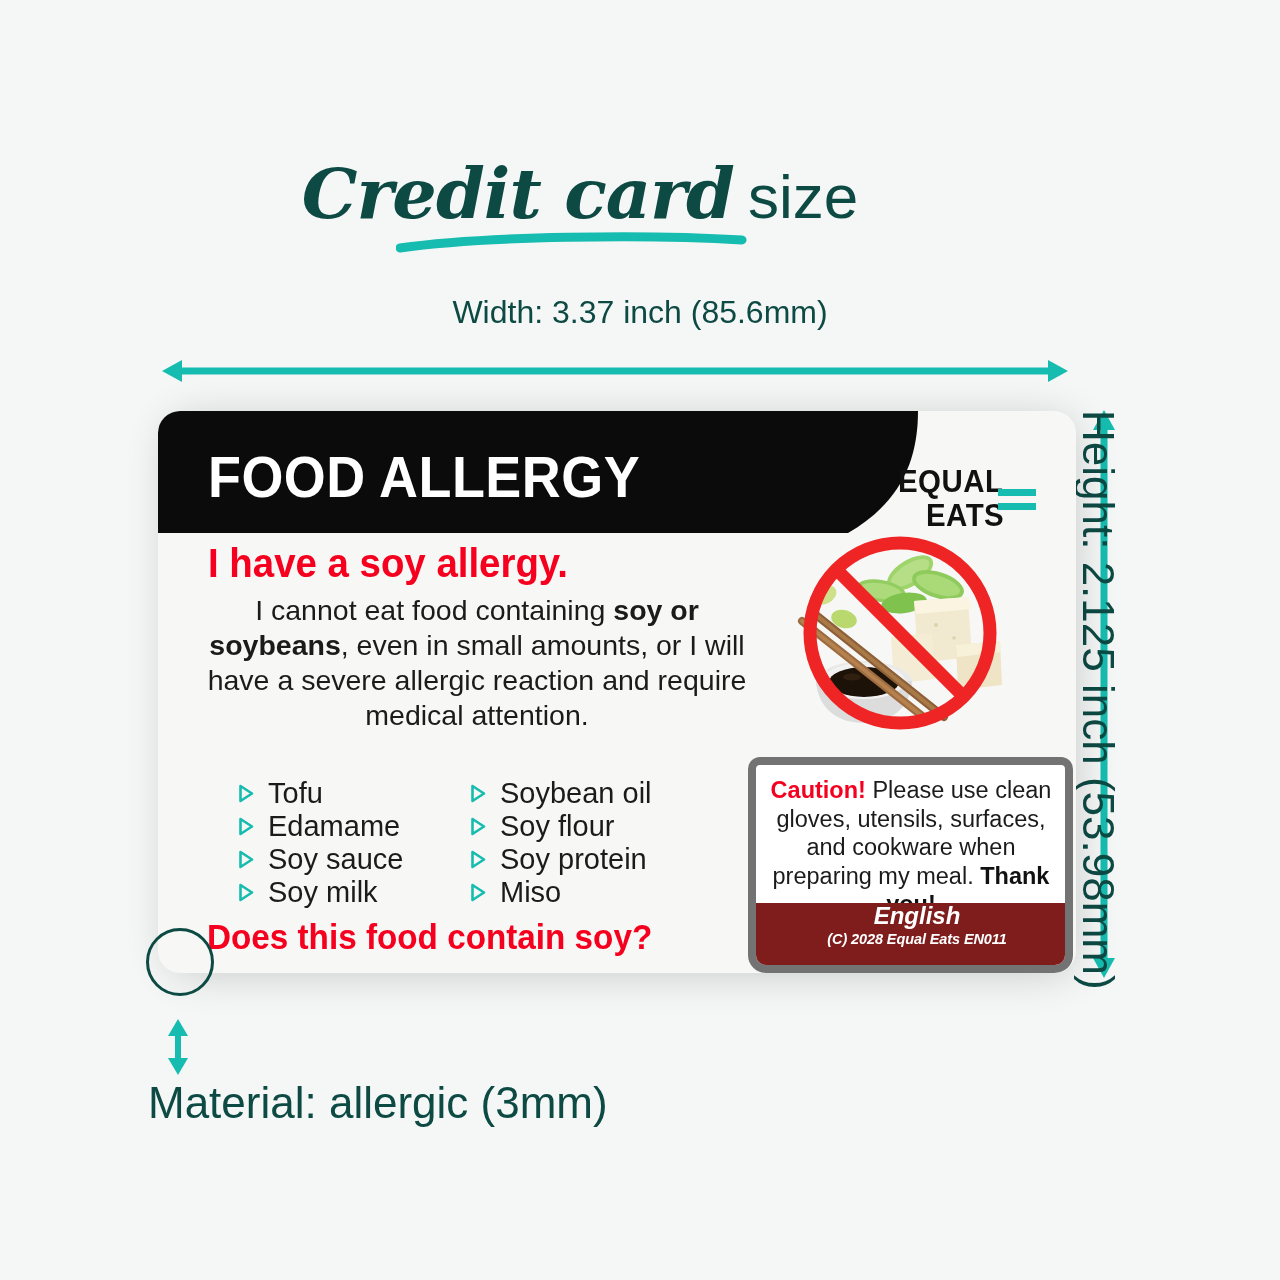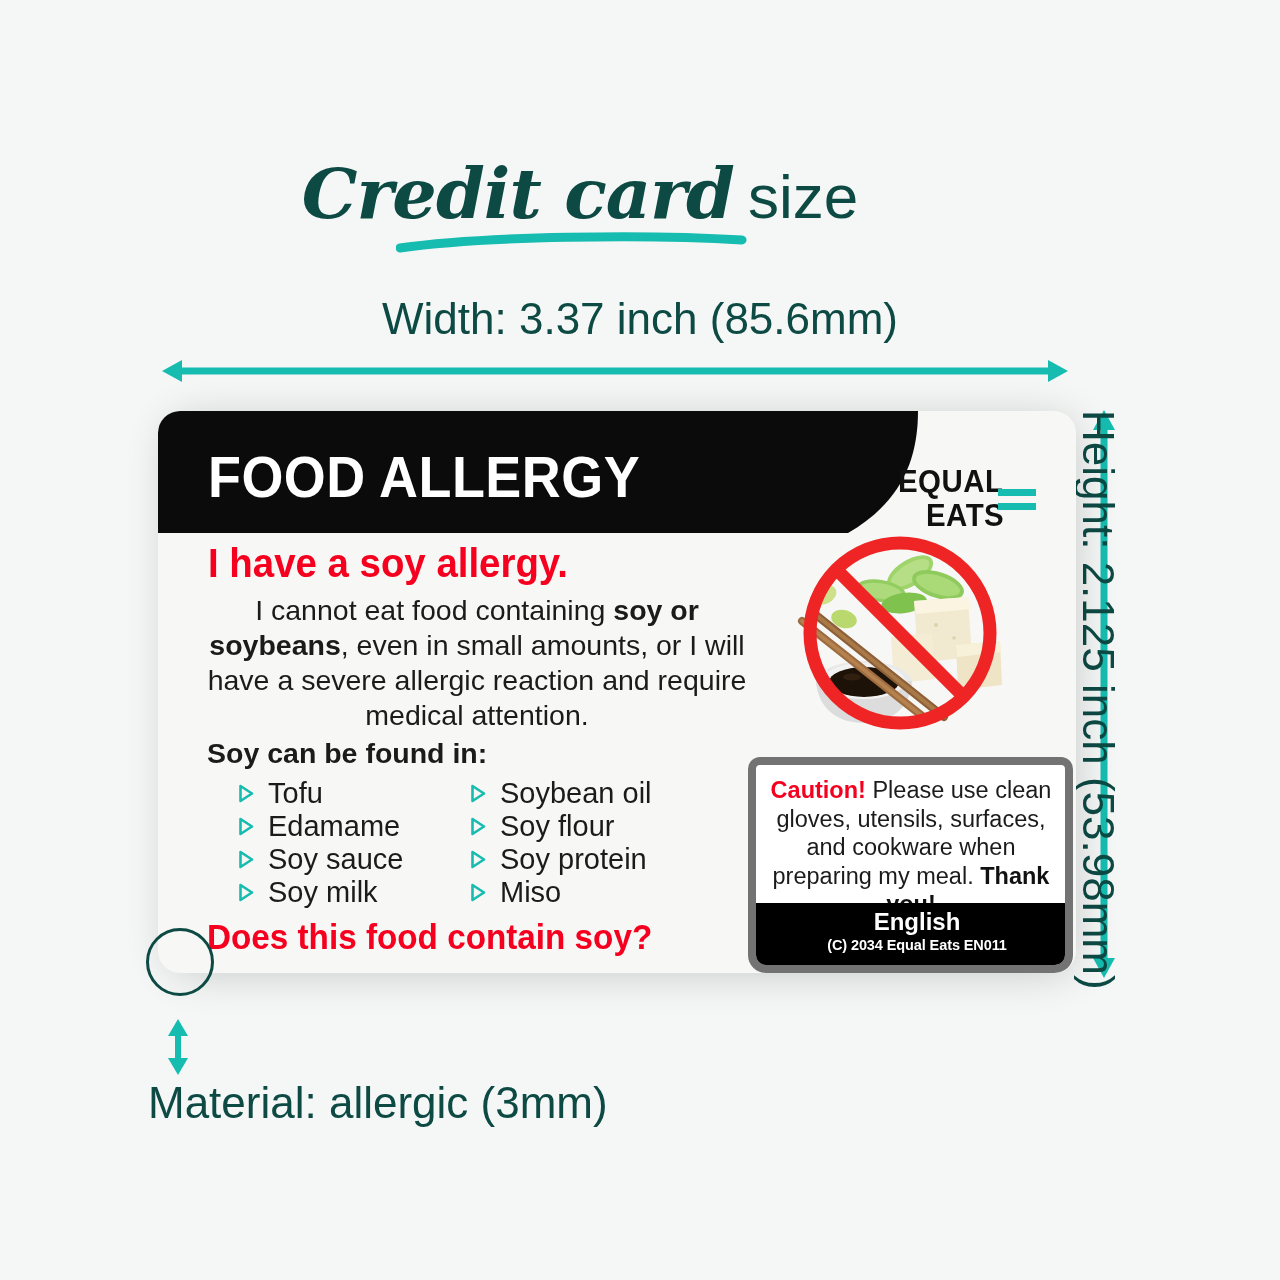--- a/index.html
+++ b/index.html
@@ -45,21 +45,21 @@
     height: 22px;
   }
 
   
   .width-label {
     position: absolute;
     top: 294px;
     left: 0;
     width: 1280px;
     text-align: center;
-    font-size: 44px;
+    font-size: 32px;
     color: #0d4a44;
     white-space: nowrap;
   }
   .width-arrow {
     position: absolute;
     top: 355px;
     left: 160px;
     width: 910px;
     height: 32px;
   }
@@ -287,22 +287,23 @@
   }
   .caution-thanks {
     font-weight: bold;
     color: #111;
   }
   .caution-footer {
     position: absolute;
     bottom: 0; left: 0;
     width: 100%;
     height: 62px;
-    background: #000000;
-    padding: 6px 0 0 13px;
+    background: #7f1d1d;
+    padding: 0 0 0 13px;
+    font-style: italic;
   }
   .lang {
     font-size: 24px;
     font-weight: bold;
     color: #fff;
     line-height: 26px;
   }
   .copyright {
     font-size: 14.5px;
     font-weight: bold;
@@ -354,21 +355,20 @@
     <span class="logo-bar logo-bar-1"></span>
     <span class="logo-bar logo-bar-2"></span>
   </div>
 
   <div class="headline">I have a soy allergy.</div>
 
   <div class="para">
     <span>I cannot eat food containing </span><b>soy or soybeans</b><span>, even in small amounts, or I will have a severe allergic reaction and require medical attention.</span>
   </div>
 
-  <div class="found-title">Soy can be found in:</div>
 
   <div class="list-col list-col-right">
     <div class="li">
       <svg class="tri" viewBox="0 0 16 19">
           <path d="M2.5,2 L14,9.5 L2.5,17 Z" fill="none" stroke="#16bcb0" stroke-width="2.6" stroke-linejoin="round"></path>
         </svg>
       <span>Soybean oil</span>
     </div>
     <div class="li">
       <svg class="tri" viewBox="0 0 16 19">
@@ -463,21 +463,21 @@
     <circle cx="114" cy="100" r="90" fill="none" stroke="#ef2424" stroke-width="13"></circle>
     <line x1="50" y1="36" x2="178" y2="164" stroke="#ef2424" stroke-width="13" stroke-linecap="butt"></line>
   </svg>
 
   <div class="caution-box">
     <div class="caution-text">
       <span class="caution-word">Caution!</span><span> Please use clean gloves, utensils, surfaces, and cookware when preparing my meal. </span><span class="caution-thanks">Thank you!</span>
     </div>
     <div class="caution-footer">
       <div class="lang">English</div>
-      <div class="copyright">(C) 2034 Equal Eats  EN011</div>
+      <div class="copyright">(C) 2028 Equal Eats  EN011</div>
     </div>
   </div>
 
 </div>
 
 <div class="callout-ring"></div>
 <svg class="material-arrow" viewBox="0 0 30 58">
   <line x1="15" y1="12" x2="15" y2="46" stroke="#16bcb0" stroke-width="6"></line>
   <path d="M15,1 L5,18 L25,18 Z" fill="#16bcb0"></path>
   <path d="M15,57 L5,40 L25,40 Z" fill="#16bcb0"></path>

